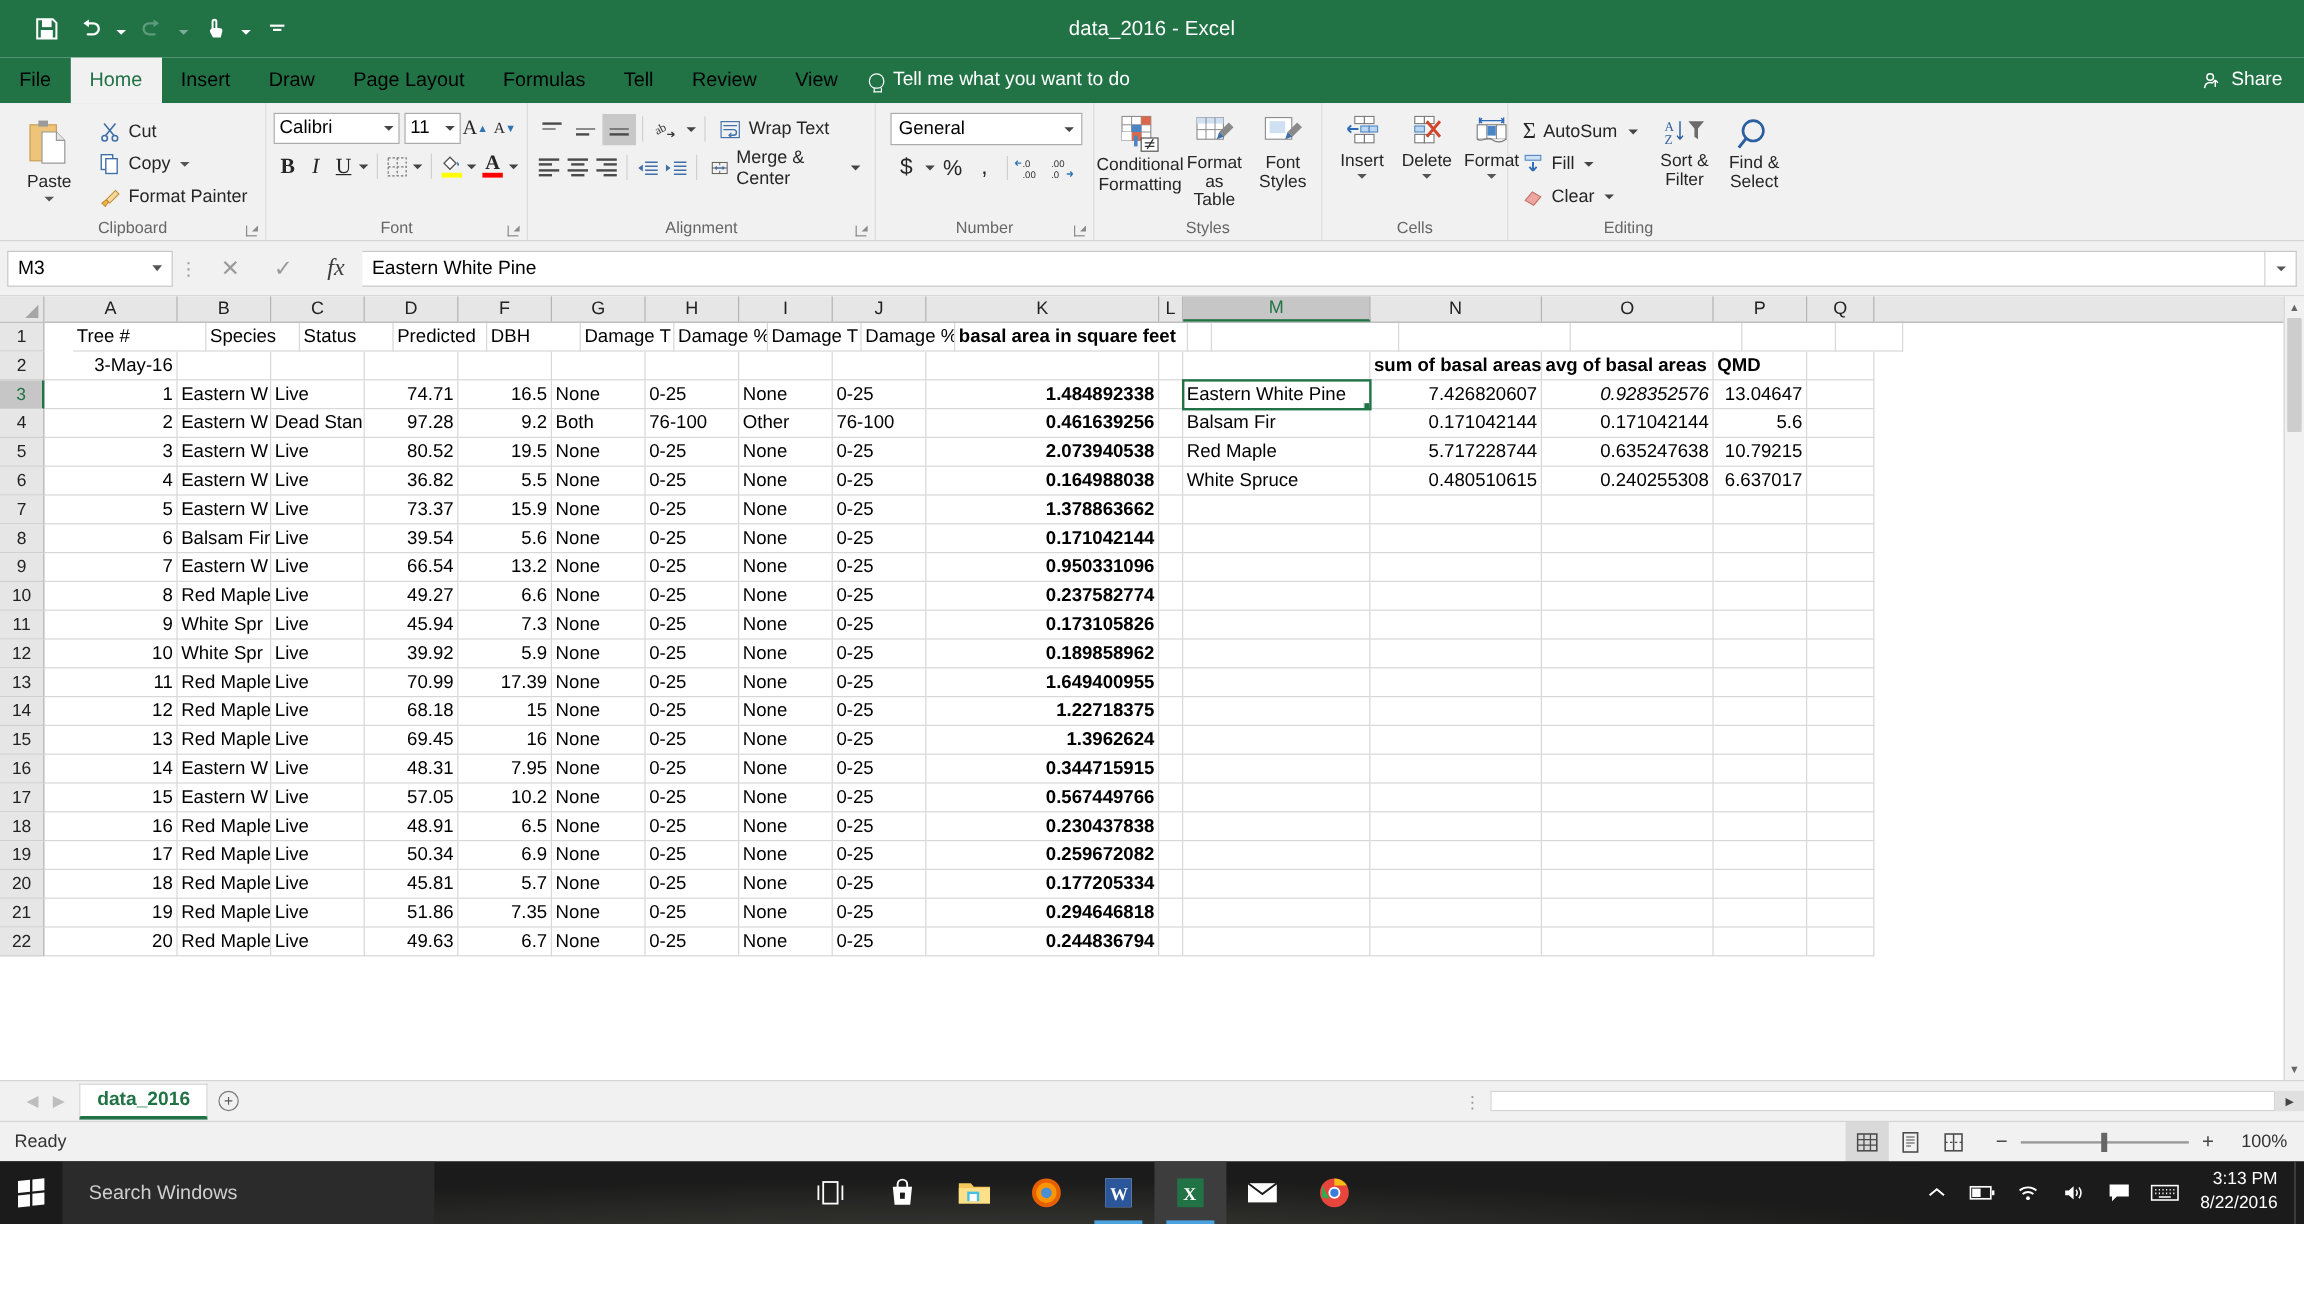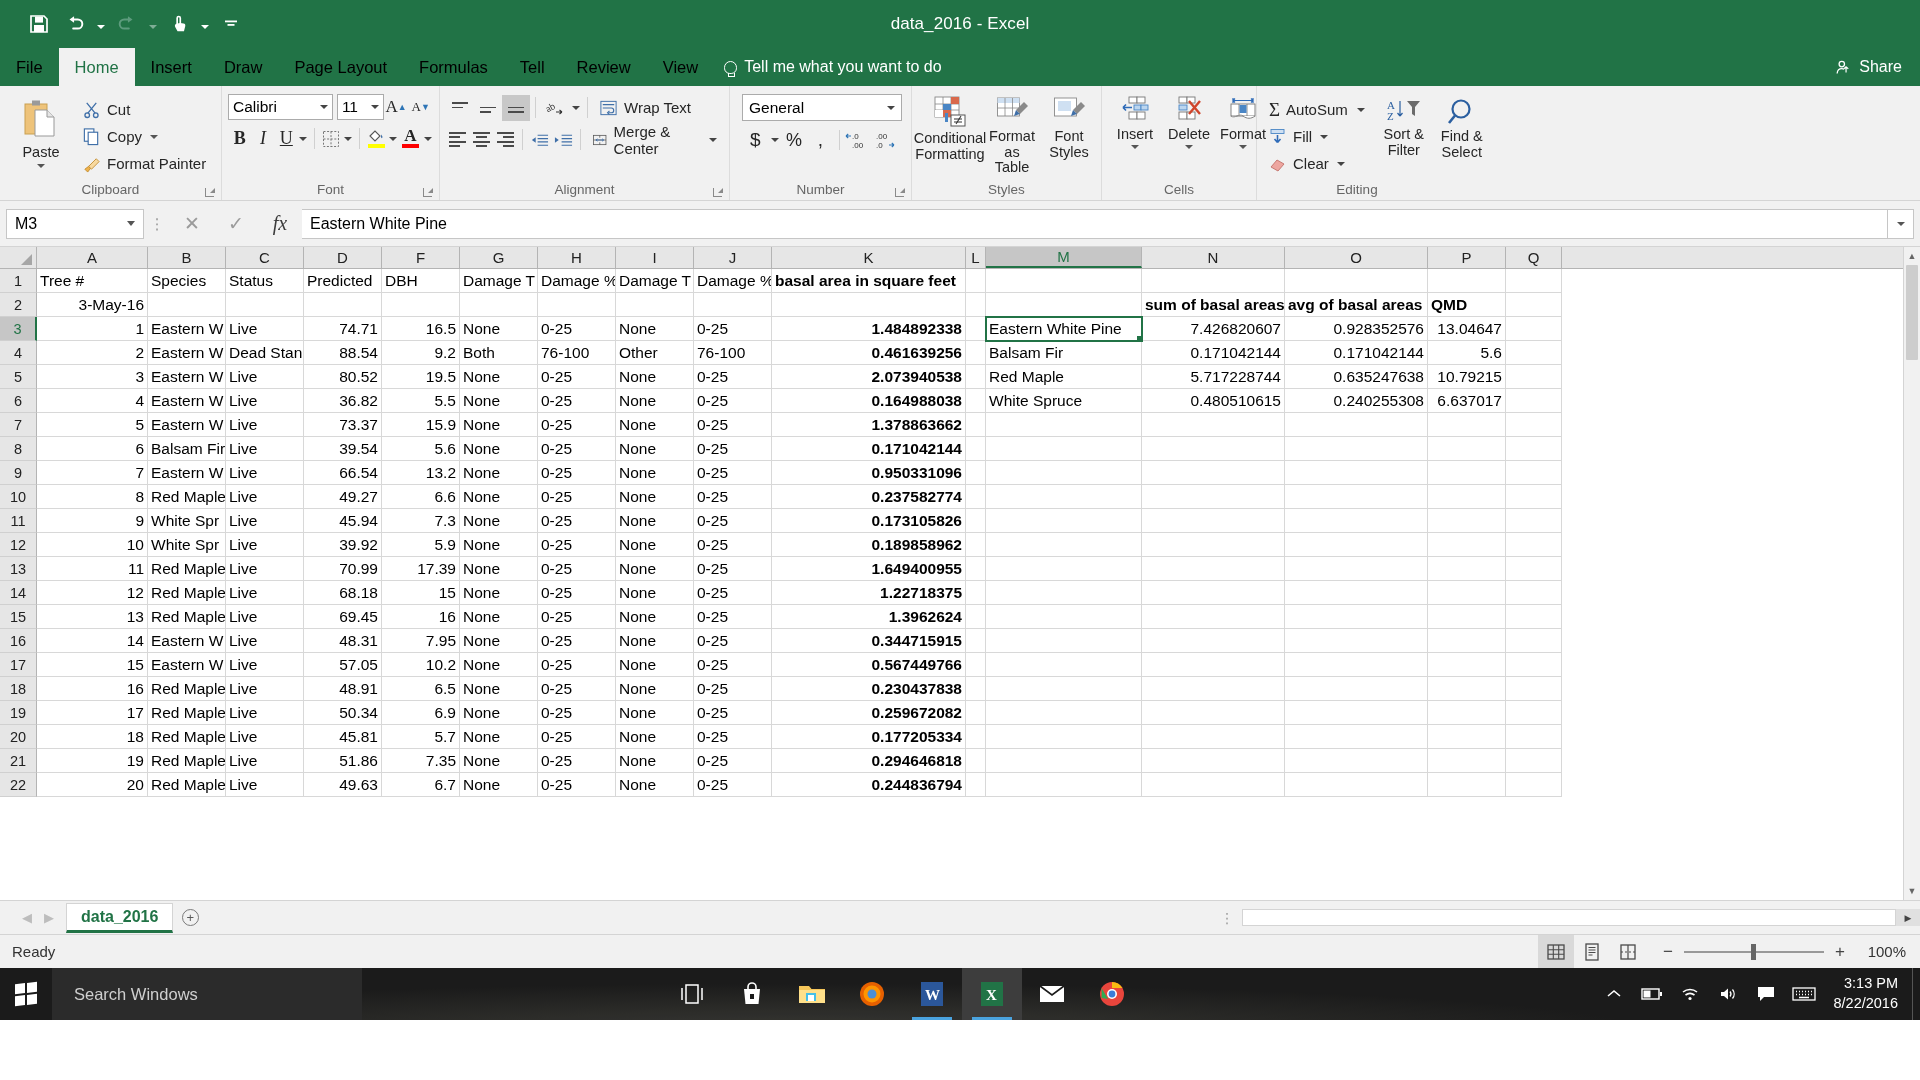--- a/index.html
+++ b/index.html
@@ -679,21 +679,21 @@
         <div class="chead sel" style="width: 156px; min-width: 156px;">M</div>
         <div class="chead" style="width: 143px; min-width: 143px;">N</div>
         <div class="chead" style="width: 143px; min-width: 143px;">O</div>
         <div class="chead" style="width: 78px; min-width: 78px;">P</div>
         <div class="chead" style="width: 56px; min-width: 56px;">Q</div>
       </div>
   </div>
   <div class="rowsarea" id="rowsarea">
       <div class="grow">
         <div class="rhead">1</div>
-        <div class="cell" style="width: 111px; min-width: 111px;">Tree #</div>
+        <div class="cell" style="width: 111px; min-width: 111px; margin-left: 24px;">Tree #</div>
         <div class="cell" style="width: 78px; min-width: 78px;">Species</div>
         <div class="cell" style="width: 78px; min-width: 78px;">Status</div>
         <div class="cell" style="width: 78px; min-width: 78px;">Predicted</div>
         <div class="cell" style="width: 78px; min-width: 78px;">DBH</div>
         <div class="cell" style="width: 78px; min-width: 78px;">Damage T</div>
         <div class="cell" style="width: 78px; min-width: 78px;">Damage %</div>
         <div class="cell" style="width: 78px; min-width: 78px;">Damage T</div>
         <div class="cell" style="width: 78px; min-width: 78px;">Damage %</div>
         <div class="cell b" style="width: 194px; min-width: 194px;">basal area in square feet</div>
         <div class="cell" style="width: 20px; min-width: 20px;"></div>
@@ -730,30 +730,30 @@
         <div class="cell r" style="width: 78px; min-width: 78px;">74.71</div>
         <div class="cell r" style="width: 78px; min-width: 78px;">16.5</div>
         <div class="cell" style="width: 78px; min-width: 78px;">None</div>
         <div class="cell" style="width: 78px; min-width: 78px;">0-25</div>
         <div class="cell" style="width: 78px; min-width: 78px;">None</div>
         <div class="cell" style="width: 78px; min-width: 78px;">0-25</div>
         <div class="cell r b" style="width: 194px; min-width: 194px;">1.484892338</div>
         <div class="cell" style="width: 20px; min-width: 20px;"></div>
         <div class="cell active" style="width: 156px; min-width: 156px;">Eastern White Pine</div>
         <div class="cell r" style="width: 143px; min-width: 143px;">7.426820607</div>
-        <div class="cell r" style="width: 143px; min-width: 143px;">0.928352576</div>
+        <div class="cell r" style="width: 143px; min-width: 143px; font-style: italic;">0.928352576</div>
         <div class="cell r" style="width: 78px; min-width: 78px;">13.04647</div>
         <div class="cell" style="width: 56px; min-width: 56px;"></div>
       </div>
       <div class="grow">
         <div class="rhead">4</div>
         <div class="cell r" style="width: 111px; min-width: 111px;">2</div>
         <div class="cell" style="width: 78px; min-width: 78px;">Eastern W</div>
         <div class="cell" style="width: 78px; min-width: 78px;">Dead Stan</div>
-        <div class="cell r" style="width: 78px; min-width: 78px;">88.54</div>
+        <div class="cell r" style="width: 78px; min-width: 78px;">97.28</div>
         <div class="cell r" style="width: 78px; min-width: 78px;">9.2</div>
         <div class="cell" style="width: 78px; min-width: 78px;">Both</div>
         <div class="cell" style="width: 78px; min-width: 78px;">76-100</div>
         <div class="cell" style="width: 78px; min-width: 78px;">Other</div>
         <div class="cell" style="width: 78px; min-width: 78px;">76-100</div>
         <div class="cell r b" style="width: 194px; min-width: 194px;">0.461639256</div>
         <div class="cell" style="width: 20px; min-width: 20px;"></div>
         <div class="cell" style="width: 156px; min-width: 156px;">Balsam Fir</div>
         <div class="cell r" style="width: 143px; min-width: 143px;">0.171042144</div>
         <div class="cell r" style="width: 143px; min-width: 143px;">0.171042144</div>

